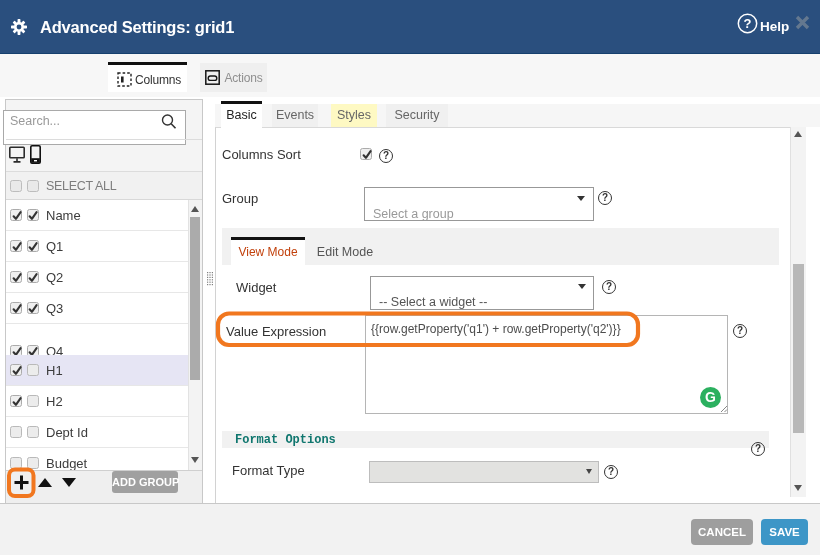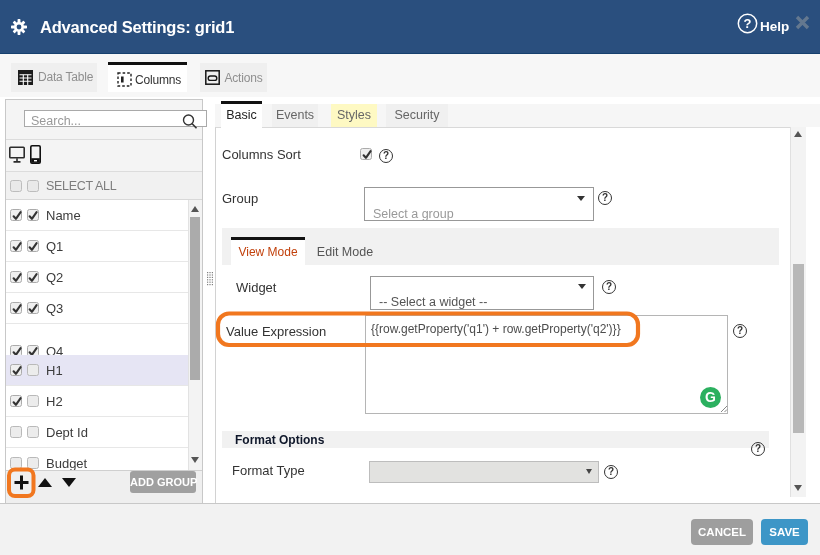--- a/index.html
+++ b/index.html
@@ -45,46 +45,38 @@
       <circle cx="10.5" cy="10.5" r="9.2" fill="none" stroke="#fff" stroke-width="1.5"></circle>
       <text x="10.5" y="15.2" text-anchor="middle" font-size="13" font-weight="bold" fill="#fff" font-family="Liberation Sans">?</text>
     </svg>
     <div class="ab" style="left:760px;top:0;height:54px;line-height:54px;color:#fff;font-size:13.5px;font-weight:bold;">Help</div>
     <svg class="ab" style="left:794px;top:14px;" width="17" height="17" viewBox="0 0 17 17">
       <path d="M3 3 L14 14 M14 3 L3 14" stroke="#64788f" stroke-width="3.4" stroke-linecap="butt"></path>
     </svg>
   </div>
 
   <div class="ab" style="left:0;top:54px;width:820px;height:43px;background:#f7f7f7;"></div>
-  <div class="ab" style="left:11px;top:63px;width:86px;height:29px;background:#efefef;">
-    <svg class="ab" style="left:7px;top:7px;" width="15" height="15" viewBox="0 0 15 15">
-      <rect x="0" y="0" width="15" height="15" fill="#1d1d1d"></rect>
-      <path d="M1.5 4.8 H13.5 M1.5 8 H13.5 M1.5 11.2 H13.5" stroke="#fff" stroke-width="1.1"></path>
-      <path d="M5.3 4.8 V15 M9.7 4.8 V15" stroke="#fff" stroke-width="1.1"></path>
-    </svg>
-    <div class="ab tabtxt" style="left:27px;top:7px;">Data Table</div>
-  </div>
   <div class="ab" style="left:108px;top:62px;width:79px;height:30px;background:#fff;border-top:3.5px solid #111;box-sizing:border-box;z-index:5;">
     <svg class="ab" style="left:9px;top:7px;" width="15" height="15" viewBox="0 0 15 15">
       <rect x="1" y="1" width="13" height="13" fill="none" stroke="#222" stroke-width="1.4" stroke-dasharray="2.6,2"></rect>
       <rect x="4" y="4.5" width="2.6" height="6" fill="#222"></rect>
     </svg>
     <div class="ab tabtxt" style="left:27px;top:8px;color:#333;">Columns</div>
   </div>
   <div class="ab" style="left:200px;top:63px;width:67px;height:29px;background:#efefef;">
     <svg class="ab" style="left:5px;top:7px;" width="15" height="15" viewBox="0 0 15 15">
       <rect x="0.8" y="0.8" width="13.4" height="13.4" fill="none" stroke="#151515" stroke-width="1.5"></rect>
       <rect x="3.2" y="6" width="8.6" height="4.4" rx="2.2" fill="none" stroke="#151515" stroke-width="1.4"></rect>
     </svg>
     <div class="ab tabtxt" style="left:24.5px;top:8px;">Actions</div>
   </div>
 
   <div class="ab" style="left:5px;top:99px;width:198px;height:405px;border:1px solid #c8c8c8;background:#f4f4f4;box-sizing:border-box;"></div>
 
-  <div class="ab" style="left:24px;top:110px;width:183px;height:17px;border:1px solid #a9a9a9;background:#fff;box-sizing:border-box;">
+  <div class="ab" style="left:3px;top:110px;width:183px;height:35px;border:1px solid #a9a9a9;background:#fff;box-sizing:border-box;">
     <div class="ab" style="left:6px;top:3px;font-size:12.5px;color:#999;">Search...</div>
     <svg class="ab" style="left:156px;top:2px;" width="18" height="18" viewBox="0 0 18 18">
       <circle cx="7.5" cy="7" r="5" fill="none" stroke="#333" stroke-width="1.4"></circle>
       <path d="M11.2 10.7 L15.5 15.3" stroke="#333" stroke-width="1.6"></path>
     </svg>
   </div>
   <div class="ab" style="left:6px;top:139px;width:196px;height:1px;background:#dcdcdc;"></div>
 
   <svg class="ab" style="left:9px;top:146px;" width="16" height="17" viewBox="0 0 16 17">
     <rect x="0.8" y="1.2" width="14.4" height="10.6" rx="0.8" fill="none" stroke="#2b2b2b" stroke-width="1.6"></rect>
@@ -203,21 +195,21 @@
   <div class="ab" style="left:190.5px;top:206px;width:0;height:0;border-left:4.5px solid transparent;border-right:4.5px solid transparent;border-bottom:6px solid #555;"></div>
   <div class="ab" style="left:190px;top:217px;width:10px;height:163px;background:#ababab;"></div>
   <div class="ab" style="left:190.5px;top:457px;width:0;height:0;border-left:4.5px solid transparent;border-right:4.5px solid transparent;border-top:6px solid #555;"></div>
 
   <div class="ab" style="left:6px;top:470px;width:196px;height:33px;background:#efefef;border-top:1px solid #cfcfcf;box-sizing:border-box;"></div>
   <svg class="ab" style="left:14px;top:475px;" width="15" height="15" viewBox="0 0 15 15">
     <path d="M7.5 0.5 V14.5 M0.5 7.5 H14.5" stroke="#111" stroke-width="3"></path>
   </svg>
   <div class="ab" style="left:38px;top:478px;width:0;height:0;border-left:7px solid transparent;border-right:7px solid transparent;border-bottom:9.5px solid #111;"></div>
   <div class="ab" style="left:62px;top:478px;width:0;height:0;border-left:7px solid transparent;border-right:7px solid transparent;border-top:9.5px solid #111;"></div>
-  <div class="ab" style="left:130px;top:471px;width:66px;height:22px;background:#a0a0a0;border-radius:3px;color:#fff;font-weight:bold;font-size:11px;text-align:center;line-height:22px;white-space:nowrap;">ADD GROUP</div>
+  <div class="ab" style="left:112px;top:471px;width:66px;height:22px;background:#a0a0a0;border-radius:3px;color:#fff;font-weight:bold;font-size:11px;text-align:center;line-height:22px;white-space:nowrap;">ADD GROUP</div>
 
   <svg class="ab" style="left:207px;top:272px;" width="7" height="14" viewBox="0 0 7 14">
       <rect x="0.0" y="0.0" width="1.2" height="1.2" fill="#7f7f7f"></rect>
       <rect x="2.4" y="0.0" width="1.2" height="1.2" fill="#7f7f7f"></rect>
       <rect x="4.8" y="0.0" width="1.2" height="1.2" fill="#7f7f7f"></rect>
       <rect x="0.0" y="2.4" width="1.2" height="1.2" fill="#7f7f7f"></rect>
       <rect x="2.4" y="2.4" width="1.2" height="1.2" fill="#7f7f7f"></rect>
       <rect x="4.8" y="2.4" width="1.2" height="1.2" fill="#7f7f7f"></rect>
       <rect x="0.0" y="4.8" width="1.2" height="1.2" fill="#7f7f7f"></rect>
       <rect x="2.4" y="4.8" width="1.2" height="1.2" fill="#7f7f7f"></rect>
@@ -279,21 +271,21 @@
   <div class="ab" style="left:365px;top:315px;width:363px;height:99px;border:1px solid #b5b5b5;background:#fff;box-sizing:border-box;">
     <div class="ab" style="left:5px;top:6px;font-size:12px;color:#4d4d4d;">{{row.getProperty('q1') + row.getProperty('q2')}}</div>
     <div class="ab" style="left:334px;top:71px;width:21px;height:21px;border-radius:50%;background:#2bb05f;color:#fff;font-weight:bold;font-size:14px;text-align:center;line-height:21px;">G</div>
     <svg class="ab" style="left:352px;top:87px;" width="10" height="10" viewBox="0 0 10 10">
       <path d="M3 9 L9 3 M6.5 9 L9 6.5" stroke="#888" stroke-width="1"></path>
     </svg>
   </div>
   <div class="qi" style="left:733px;top:324px;">?</div>
 
   <div class="ab" style="left:222px;top:431px;width:547px;height:17px;background:#f1f1f1;">
-    <div class="ab" style="left:13px;top:2px;font-size:12px;font-weight:bold;color:#0f172a;">Format Options</div>
+    <div class="ab" style="left:13px;top:2px;font-size:12px;font-weight:bold;color:#0f766e;font-family:Liberation Mono, monospace;">Format Options</div>
   </div>
   <div class="qi" style="left:751px;top:442px;">?</div>
   <div class="lbl" style="left:232px;top:463px;">Format Type</div>
   <div class="ab" style="left:369px;top:461px;width:230px;height:22px;background:#e2e2e0;border:1px solid #bdbdbd;box-sizing:border-box;"></div>
   <div class="dar" style="left:586px;top:469px;border-left:3.5px solid transparent;border-right:3.5px solid transparent;border-top:5px solid #444;"></div>
   <div class="qi" style="left:604px;top:465px;">?</div>
 
   <div class="ab" style="left:790px;top:127px;width:16px;height:370px;background:#f3f3f3;border-left:1px solid #e0e0e0;box-sizing:border-box;"></div>
   <div class="ab" style="left:793.5px;top:131px;width:0;height:0;border-left:4.5px solid transparent;border-right:4.5px solid transparent;border-bottom:6px solid #555;"></div>
   <div class="ab" style="left:792.5px;top:264px;width:11px;height:169px;background:#b8b8b8;"></div>

